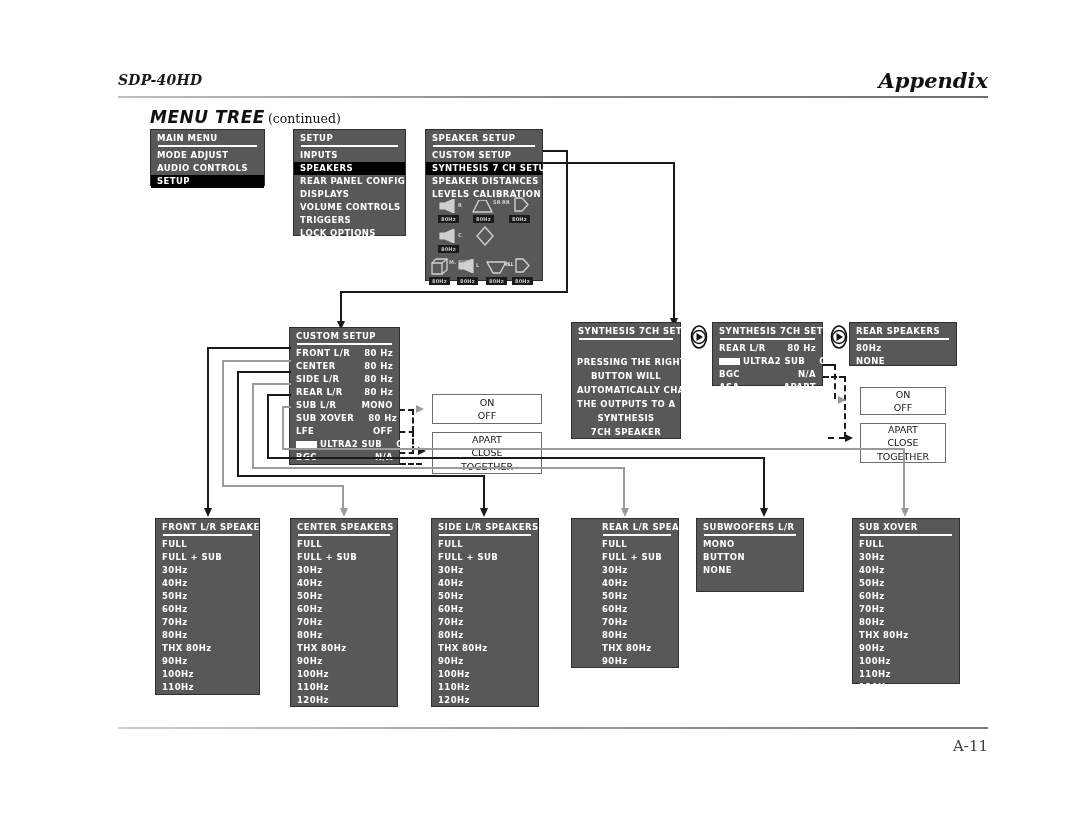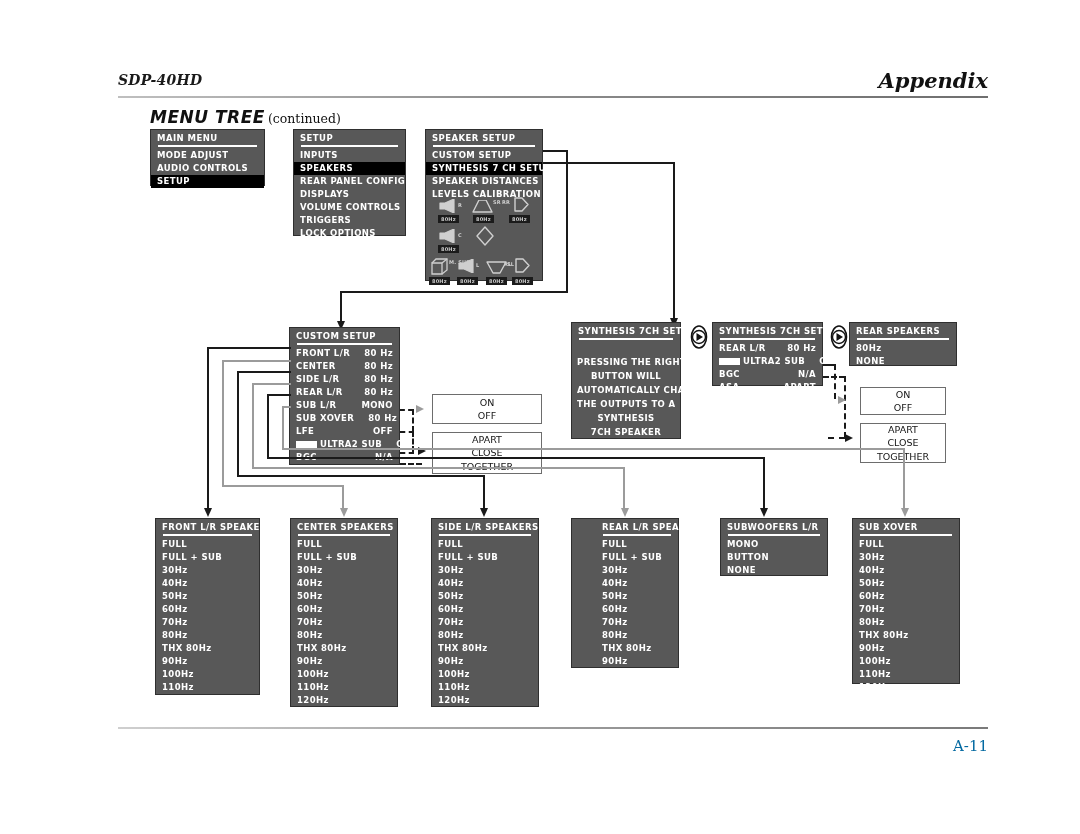--- a/index.html
+++ b/index.html
@@ -25,21 +25,21 @@
   .rule-top{
     position:absolute;left:118px;top:96px;width:870px;height:2px;
     background:linear-gradient(to right,#bfbfbf,#8d8d8d 45%,#6f6f6f);
   }
   .rule-bot{
     position:absolute;left:118px;top:727px;width:870px;height:2px;
     background:linear-gradient(to right,#cfcfcf,#9a9a9a 50%,#7a7a7a);
   }
   .page-num{
     position:absolute;right:92px;top:737px;
-    font-family:"DejaVu Serif", serif;font-size:15px;color:#0369a1;
+    font-family:"DejaVu Serif", serif;font-size:15px;color:#404040;
   }
   .title-wrap{position:absolute;left:120px;top:107px;white-space:nowrap;margin-left:30px;}
   .title-main{
     font-family:"DejaVu Sans", sans-serif;font-weight:bold;font-style:italic;
     font-size:17px;color:#111;letter-spacing:.5px;
   }
   .title-sub{
     font-family:"DejaVu Serif", serif;font-size:12.5px;color:#111;font-style:normal;
     margin-left:3px;
   }
@@ -621,21 +621,21 @@
         <span>110Hz</span>
       </div>
     <div class="it">
         <span>120Hz</span>
       </div>
     <div class="it">
         <span>NONE</span>
       </div>
   </div>
 
-  <div class="osd" style="left:720px;top:518px;width:108px;height:58px;">
+  <div class="osd" style="left:696px;top:518px;width:108px;height:74px;">
     <div class="hd">SUBWOOFERS L/R</div>
     <div class="hr"></div>
     <div class="it">
         <span>MONO</span>
       </div>
     <div class="it">
         <span>BUTTON</span>
       </div>
     <div class="it">
         <span>NONE</span>

